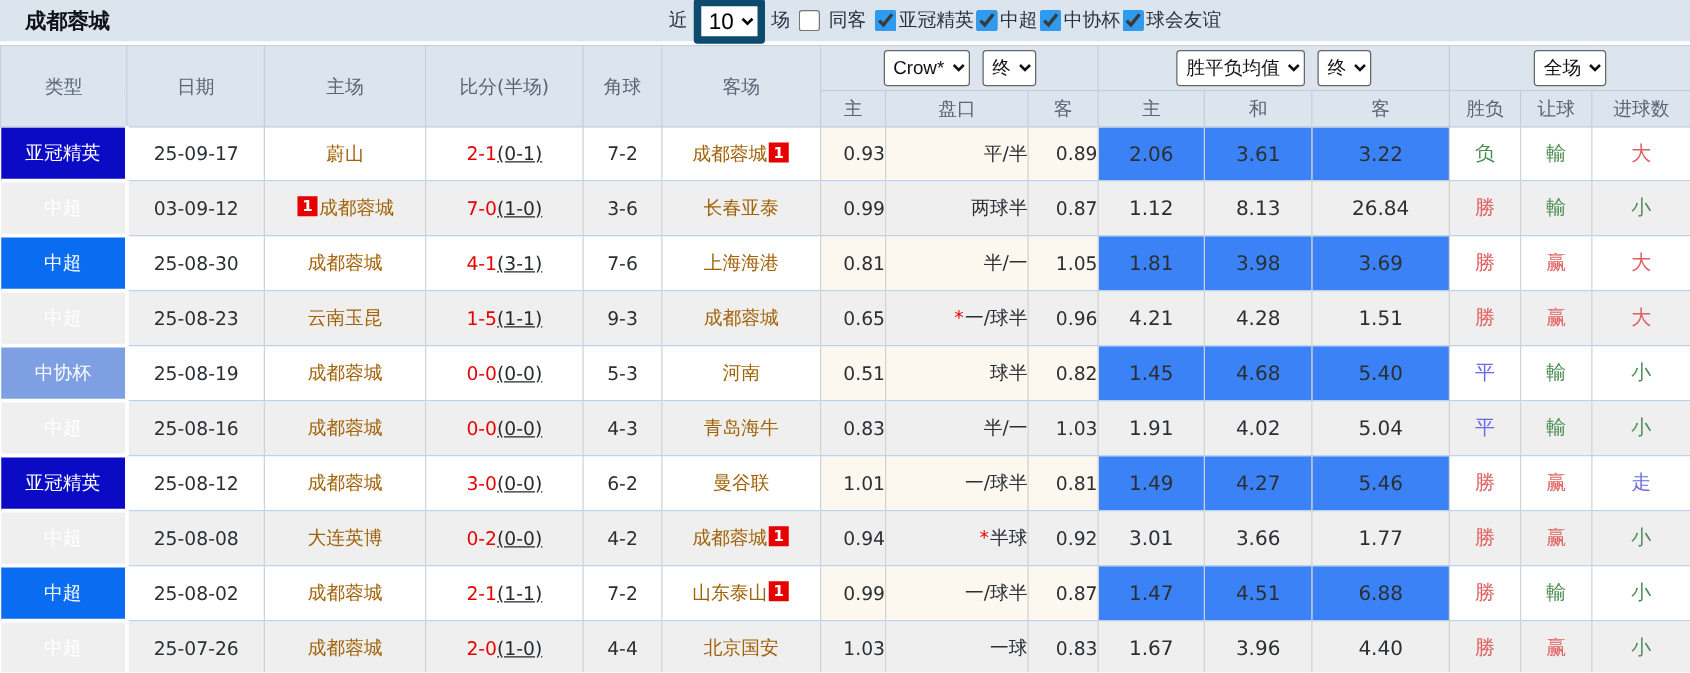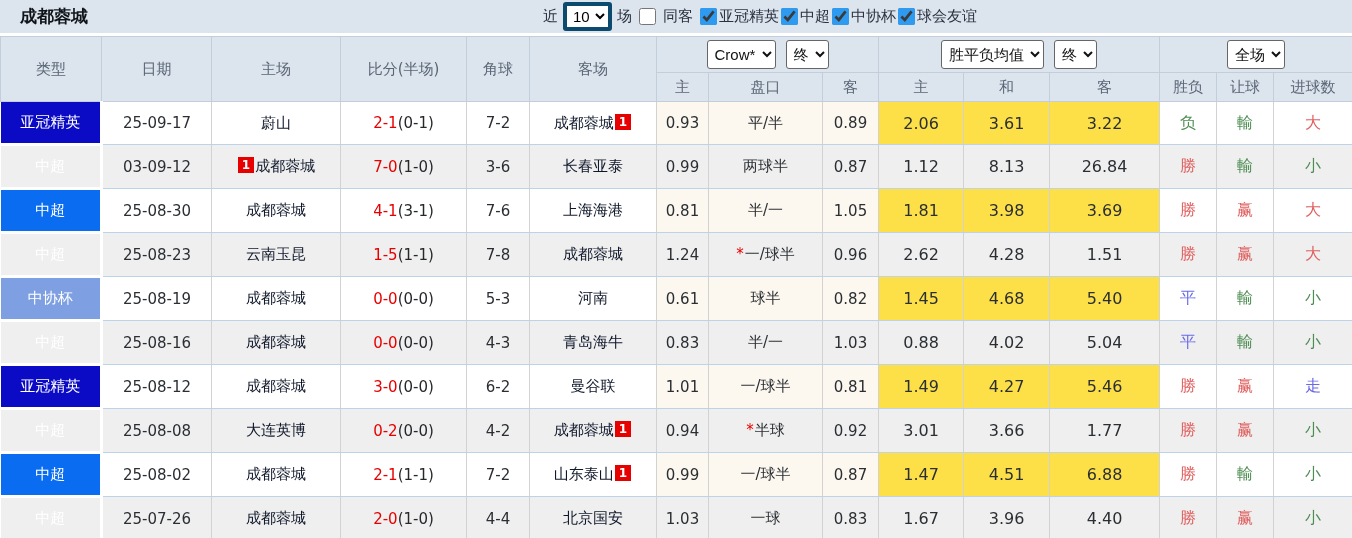--- a/index.html
+++ b/index.html
@@ -3,48 +3,48 @@
 <meta charset="utf-8">
 <style>
   html,body{margin:0;padding:0;}
   .page{width:1352px;height:538px;background:#ffffff;font-family:"DejaVu Sans","Liberation Sans",sans-serif;overflow:hidden;}
 
   
   .topbar{height:33px;background:#dce4ee;border-bottom:3px solid #ffffff;display:flex;align-items:center;padding:0 375px 0 20px;box-sizing:content-box;}
   .title{font-weight:bold;font-size:17px;color:#101418;white-space:nowrap;}
   .controls{margin-left:auto;display:flex;align-items:center;gap:5px;white-space:nowrap;}
   .lbl{font-size:15px;color:#2a3240;}
-  .controls select{font-size:15px;border:4px solid #0c4a6e;border-radius:3px;background:#fff;padding:1px 2px;}
+  .controls select{font-size:18px;border:6px solid #0c4a6e;border-radius:3px;background:#fff;padding:1px 2px;}
   input[type=checkbox]{width:17px;height:17px;accent-color:#2f9bf0;margin:0 2px;flex:none;}
   .comps{display:flex;align-items:center;}
   .comps label{display:flex;align-items:center;}
   .comps span{font-size:15px;color:#2a3240;}
 
   
   table{border-collapse:collapse;table-layout:fixed;width:1352px;}
   thead th{background:#dce4ee;color:#5a6676;font-weight:normal;font-size:15px;border:1px solid #c4cedb;}
   .hrow1 th{height:33px;}
   .hrow2 th{height:26px;}
   .th-group{vertical-align:middle;}
   .group-flex{display:flex;align-items:center;justify-content:center;gap:10px;}
   thead select{font-size:15px;border:1px solid #666;border-radius:3px;background:#fff;padding:4px 3px;color:#111;}
 
   tbody td{height:41px;text-align:center;vertical-align:middle;font-size:15px;color:#2b2f33;border-right:1px solid #d2d2d2;border-left:1px solid #d2d2d2;border-bottom:1px solid #bdd3ea;background:#ffffff;padding:0;}
   tbody tr:nth-child(even) td{background:#efefef;}
-  tbody td.td-odds{background:#fcf7ef;}
-  tbody td.td-avg{background:#fde047;font-size:16px;}
+  tbody td.td-odds{background:#fcf7ef;text-align:right;}
+  tbody td.td-avg{background:#3b82f6;font-size:16px;}
   .td-type{color:#ffffff;font-size:15px;border-right:3px solid #ffffff !important;border-bottom:3px solid #ffffff !important;border-left:none !important;}
   tbody tr .type-dark{background:#0b0bc6;}
   tbody tr .type-blue{background:#0a6cf0;}
   tbody tr .type-light{background:#7e9fe2;}
 
-  .team{color:#0f172a;}
+  .team{color:#a16207;}
   .badge1{display:inline-block;background:#e60000;color:#ffffff;font-size:12px;font-weight:bold;line-height:16px;padding:0 4px;vertical-align:2px;margin:0 1px;}
   .score-main{color:#e80000;}
-  .score-half{color:#26292c;}
+  .score-half{color:#26292c;text-decoration:underline;}
   .star{color:#e80000;margin-right:1px;}
   .c-red{color:#e06060;}
   .c-green{color:#4c8d52;}
   .c-blue{color:#6a6ae8;}
   td.c-red,td.c-green,td.c-blue{font-size:16px;}
 </style>
 </head>
 <body>
 
 <div class="page">
@@ -184,60 +184,60 @@
       <td class="f-al td-avg">3.69</td>
       <td class="f-res c-red">勝</td>
       <td class="f-hres c-red">赢</td>
       <td class="f-goal c-red">大</td>
     </tr>
         <tr>
       <td class="td-type type-blue">中超</td>
       <td class="f-date">25-08-23</td>
       <td class="f-home"><span class="team">云南玉昆</span></td>
       <td><span class="score-main f-score">1-5</span><span class="score-half f-half">(1-1)</span></td>
-      <td class="f-corner">7-8</td>
+      <td class="f-corner">9-3</td>
       <td class="f-away"><span class="team">成都蓉城</span></td>
-      <td class="f-oh td-odds">1.24</td>
+      <td class="f-oh td-odds">0.65</td>
       <td class="f-hc td-odds"><span class="star">*</span>一/球半</td>
       <td class="f-oa td-odds">0.96</td>
-      <td class="f-ah td-avg">2.62</td>
+      <td class="f-ah td-avg">4.21</td>
       <td class="f-ad td-avg">4.28</td>
       <td class="f-al td-avg">1.51</td>
       <td class="f-res c-red">勝</td>
       <td class="f-hres c-red">赢</td>
       <td class="f-goal c-red">大</td>
     </tr>
         <tr>
       <td class="td-type type-light">中协杯</td>
       <td class="f-date">25-08-19</td>
       <td class="f-home"><span class="team">成都蓉城</span></td>
       <td><span class="score-main f-score">0-0</span><span class="score-half f-half">(0-0)</span></td>
       <td class="f-corner">5-3</td>
       <td class="f-away"><span class="team">河南</span></td>
-      <td class="f-oh td-odds">0.61</td>
+      <td class="f-oh td-odds">0.51</td>
       <td class="f-hc td-odds">球半</td>
       <td class="f-oa td-odds">0.82</td>
       <td class="f-ah td-avg">1.45</td>
       <td class="f-ad td-avg">4.68</td>
       <td class="f-al td-avg">5.40</td>
       <td class="f-res c-blue">平</td>
       <td class="f-hres c-green">輸</td>
       <td class="f-goal c-green">小</td>
     </tr>
         <tr>
       <td class="td-type type-blue">中超</td>
       <td class="f-date">25-08-16</td>
       <td class="f-home"><span class="team">成都蓉城</span></td>
       <td><span class="score-main f-score">0-0</span><span class="score-half f-half">(0-0)</span></td>
       <td class="f-corner">4-3</td>
       <td class="f-away"><span class="team">青岛海牛</span></td>
       <td class="f-oh td-odds">0.83</td>
       <td class="f-hc td-odds">半/一</td>
       <td class="f-oa td-odds">1.03</td>
-      <td class="f-ah td-avg">0.88</td>
+      <td class="f-ah td-avg">1.91</td>
       <td class="f-ad td-avg">4.02</td>
       <td class="f-al td-avg">5.04</td>
       <td class="f-res c-blue">平</td>
       <td class="f-hres c-green">輸</td>
       <td class="f-goal c-green">小</td>
     </tr>
         <tr>
       <td class="td-type type-dark">亚冠精英</td>
       <td class="f-date">25-08-12</td>
       <td class="f-home"><span class="team">成都蓉城</span></td>

